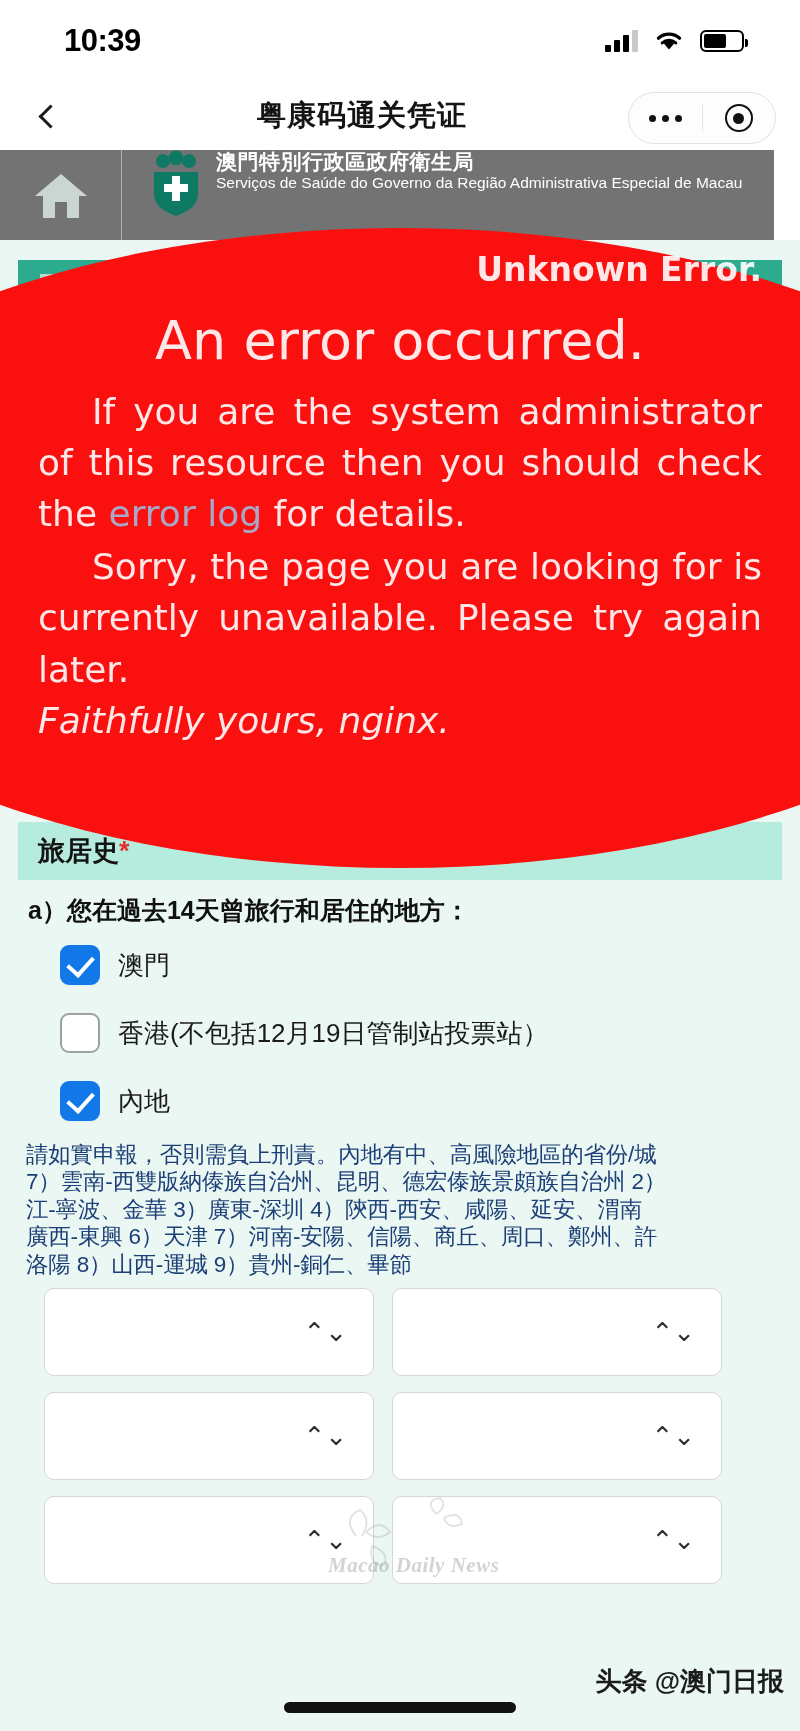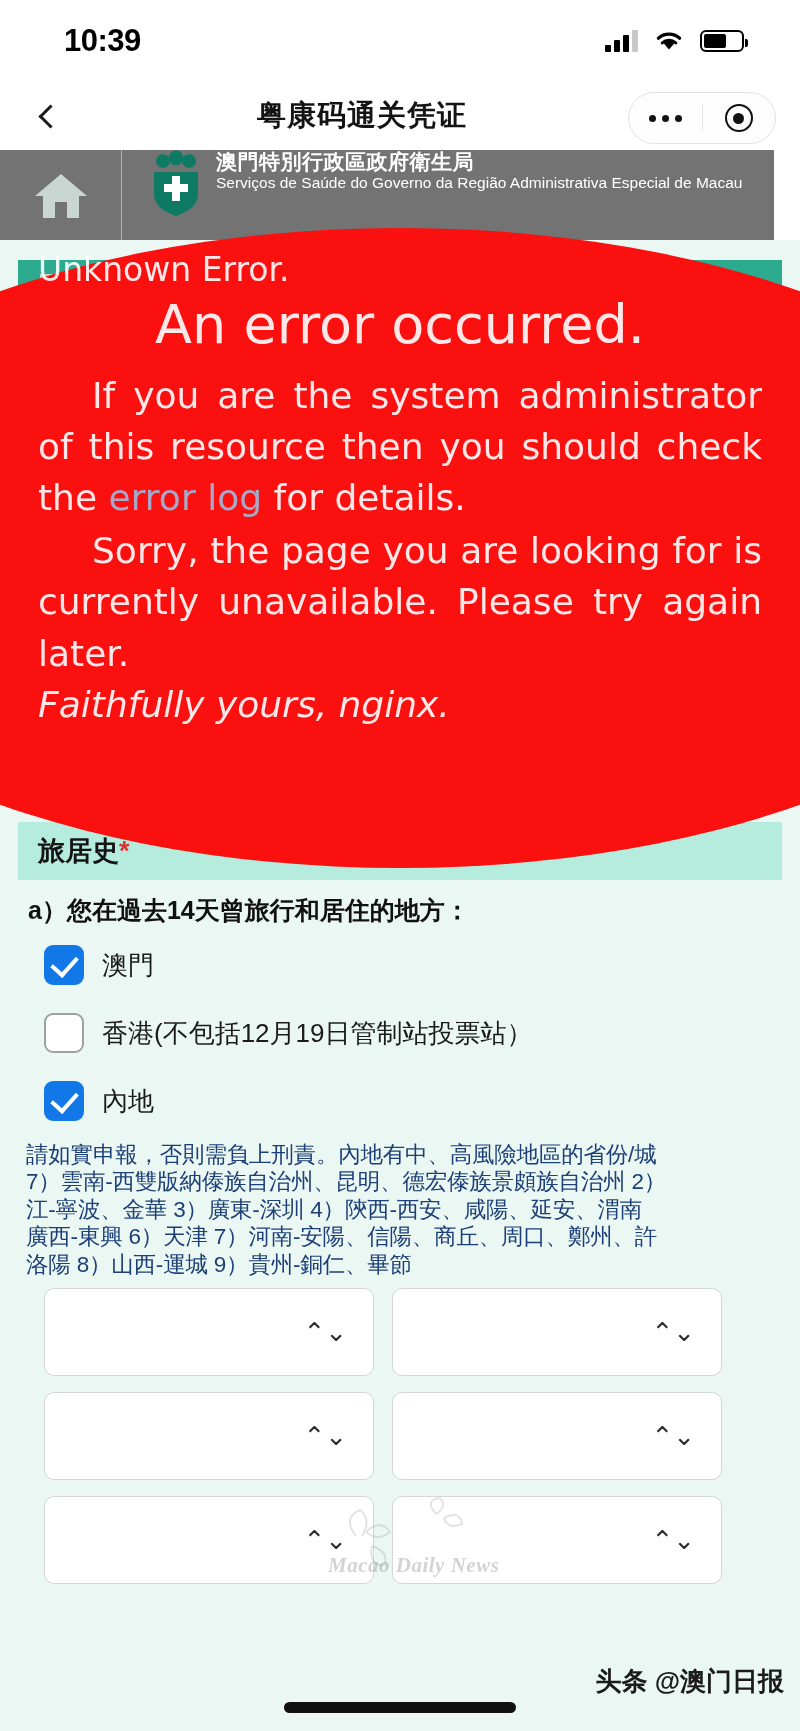--- a/index.html
+++ b/index.html
@@ -104,21 +104,21 @@
     margin: 8px 18px 0 18px; min-height: 58px; background: #b6ecdd;
     display:flex; align-items:center; padding: 6px 20px;
     font-size: 27px; font-weight: 700; color: #141414;
   }
   .sec-light.mint { background: #b6ecdd; }
 
   .q-line { padding: 14px 44px 4px 28px; font-size: 25px; font-weight: 700; color: #111; }
 
   .opt {
     display: flex; align-items: center; gap: 18px;
-    padding: 14px 0 14px 44px;
+    padding: 14px 0 14px 60px;
   }
   .cb {
     width: 40px; height: 40px; border-radius: 9px; flex: none;
     border: 2px solid #9aa3a0; background: #fff;
   }
   .cb.checked {
     background: #1278e8; border-color: #1278e8;
     display: flex; align-items: center; justify-content: center;
   }
   .cb.checked::after {
@@ -157,21 +157,21 @@
     width: 1340px; height: 640px; border-radius: 50%;
     background: #fb1010;
     display: flex; align-items: flex-start; justify-content: center;
     pointer-events: none; overflow: visible;
   }
   .error-inner {
     width: 724px; margin-top: 22px;
     color: rgba(255,255,255,.90);
     font-family: "DejaVu Sans", "Liberation Sans", sans-serif;
   }
-  .err-h1 { text-align: left; font-size: 33px; margin-bottom: 4px; }
+  .err-h1 { text-align: right; font-size: 33px; margin-bottom: 20px; font-weight: bold; }
   .err-h2 { text-align: center; font-size: 54px; margin-bottom: 14px; letter-spacing: 0px; }
   .err-p {
     font-size: 36px; line-height: 1.42; text-align: justify; text-align-last: left;
     margin-bottom: 2px;
   }
   .err-p.indent { text-indent: 54px; }
   .err-link { color: #a8a8c8; }
   .err-sig { font-size: 36px; font-style: italic; margin-top: 5px; }
 
   

